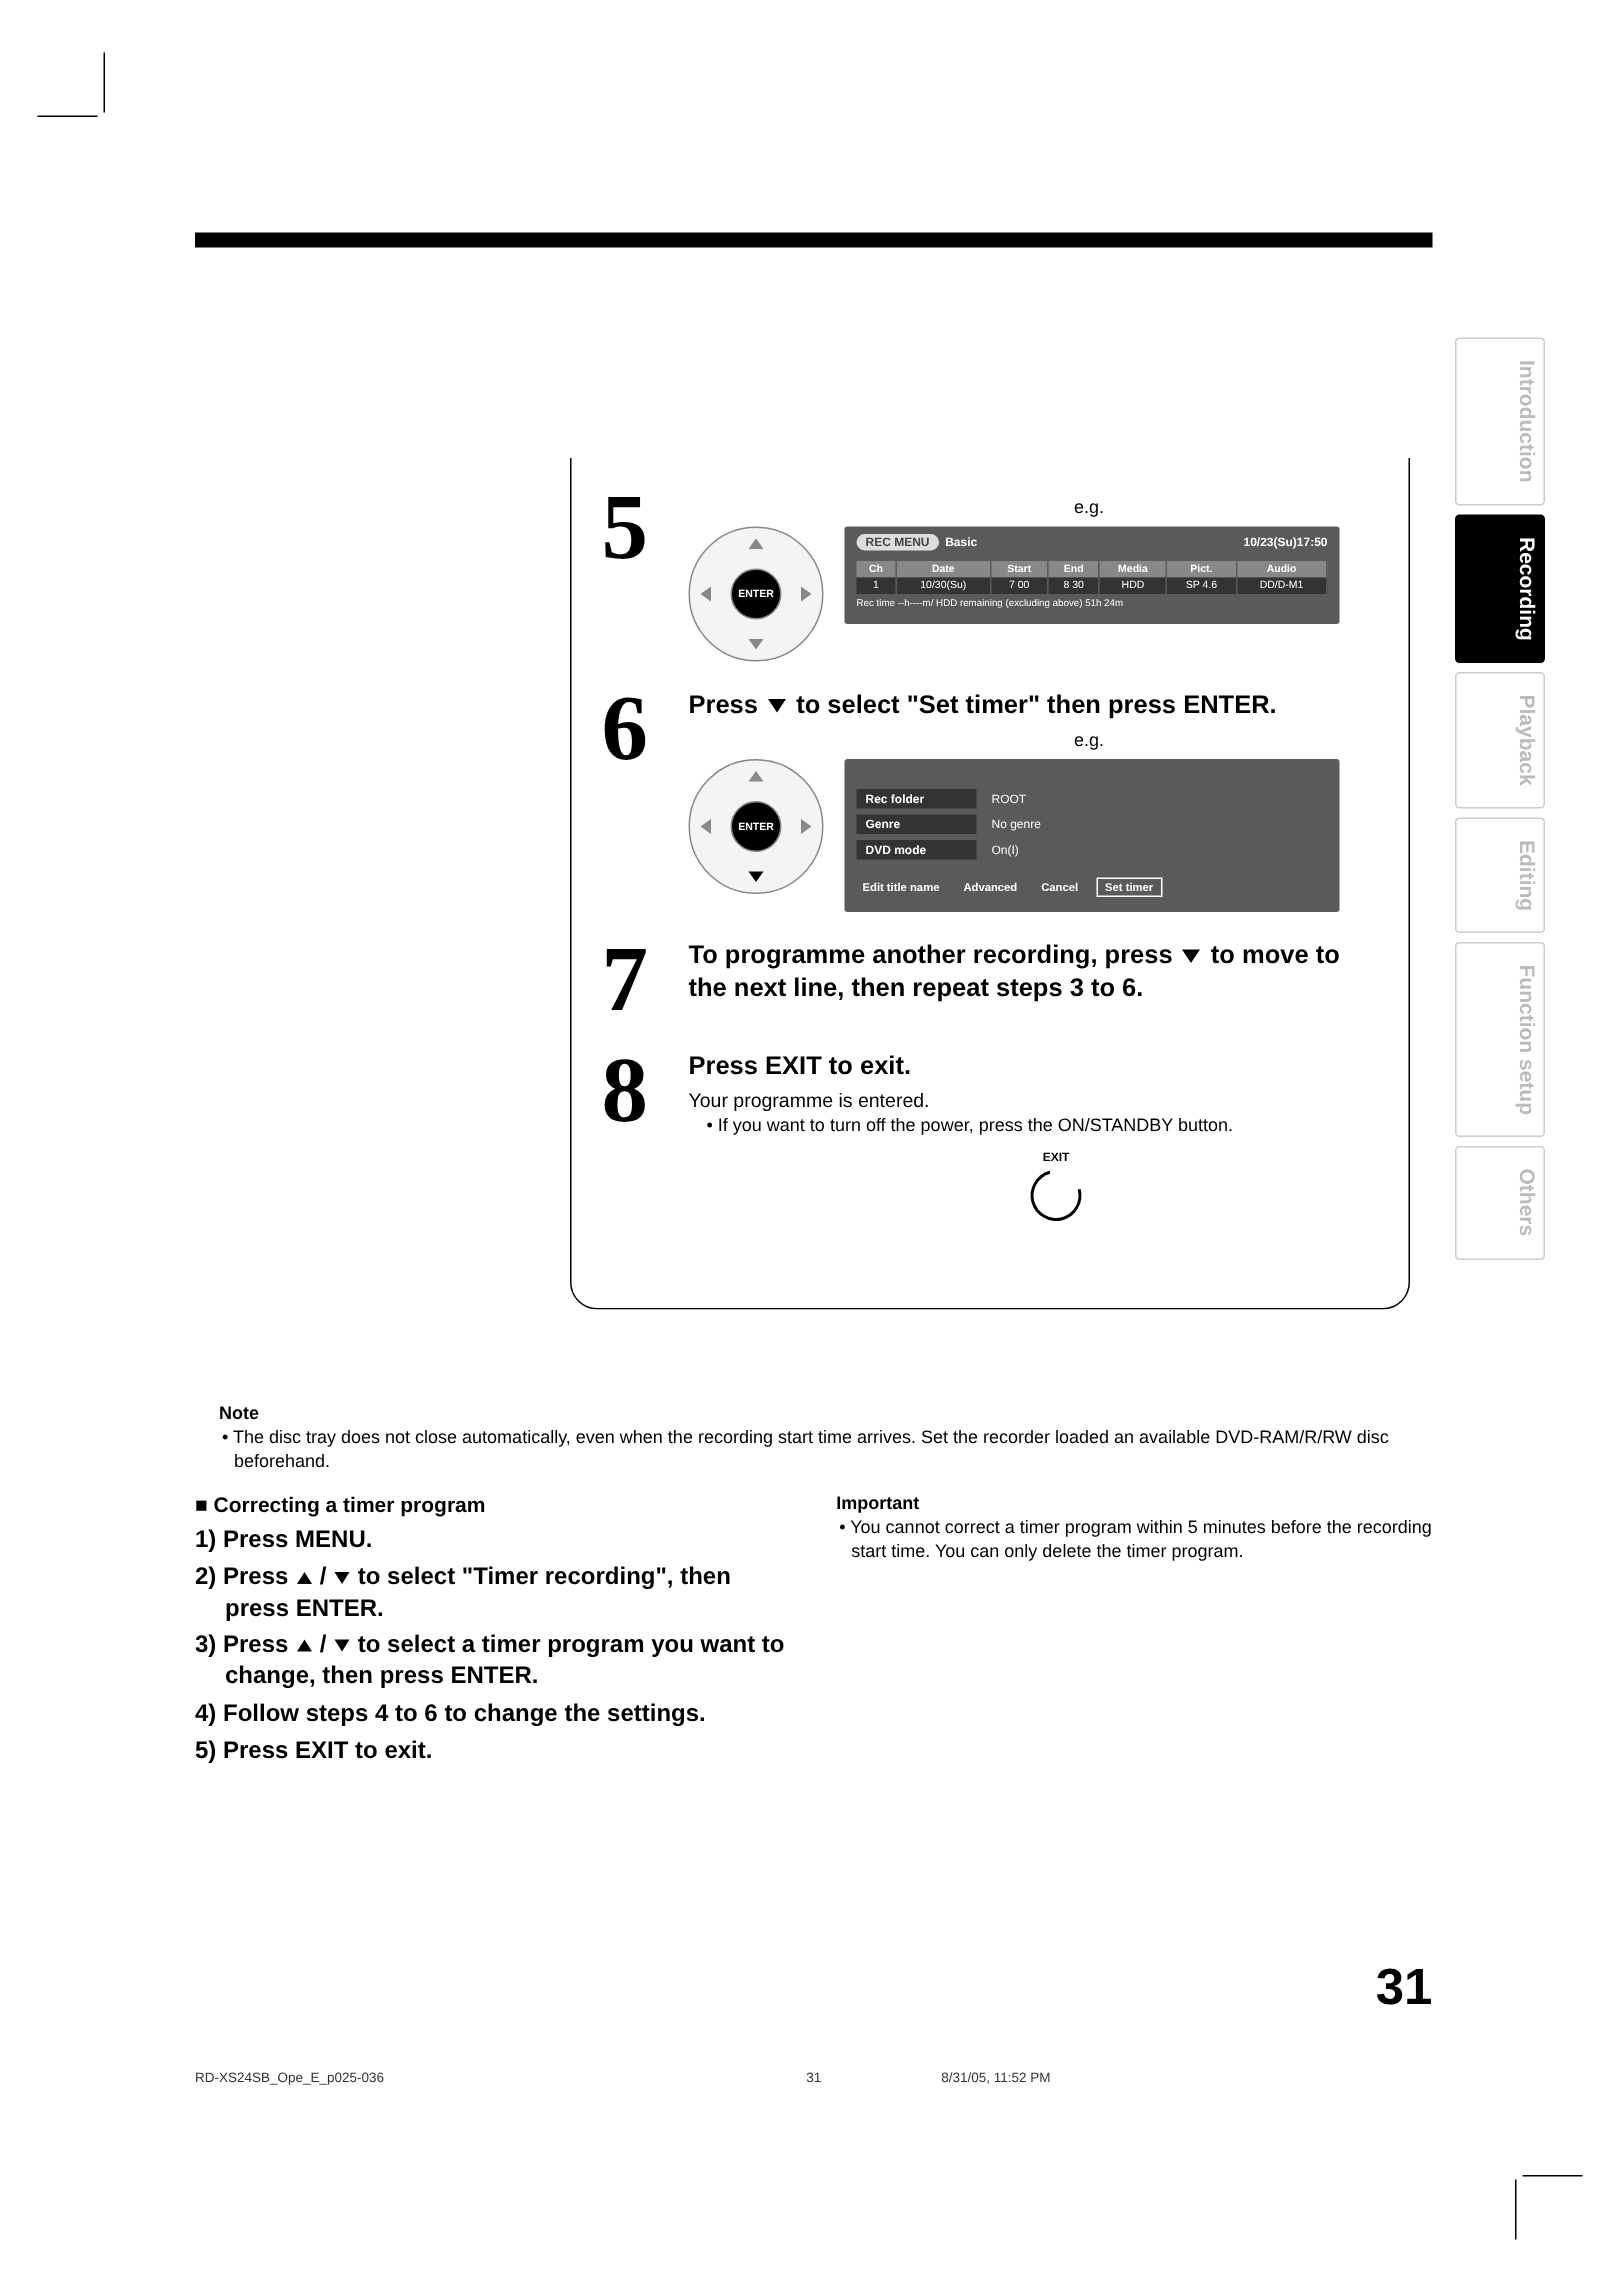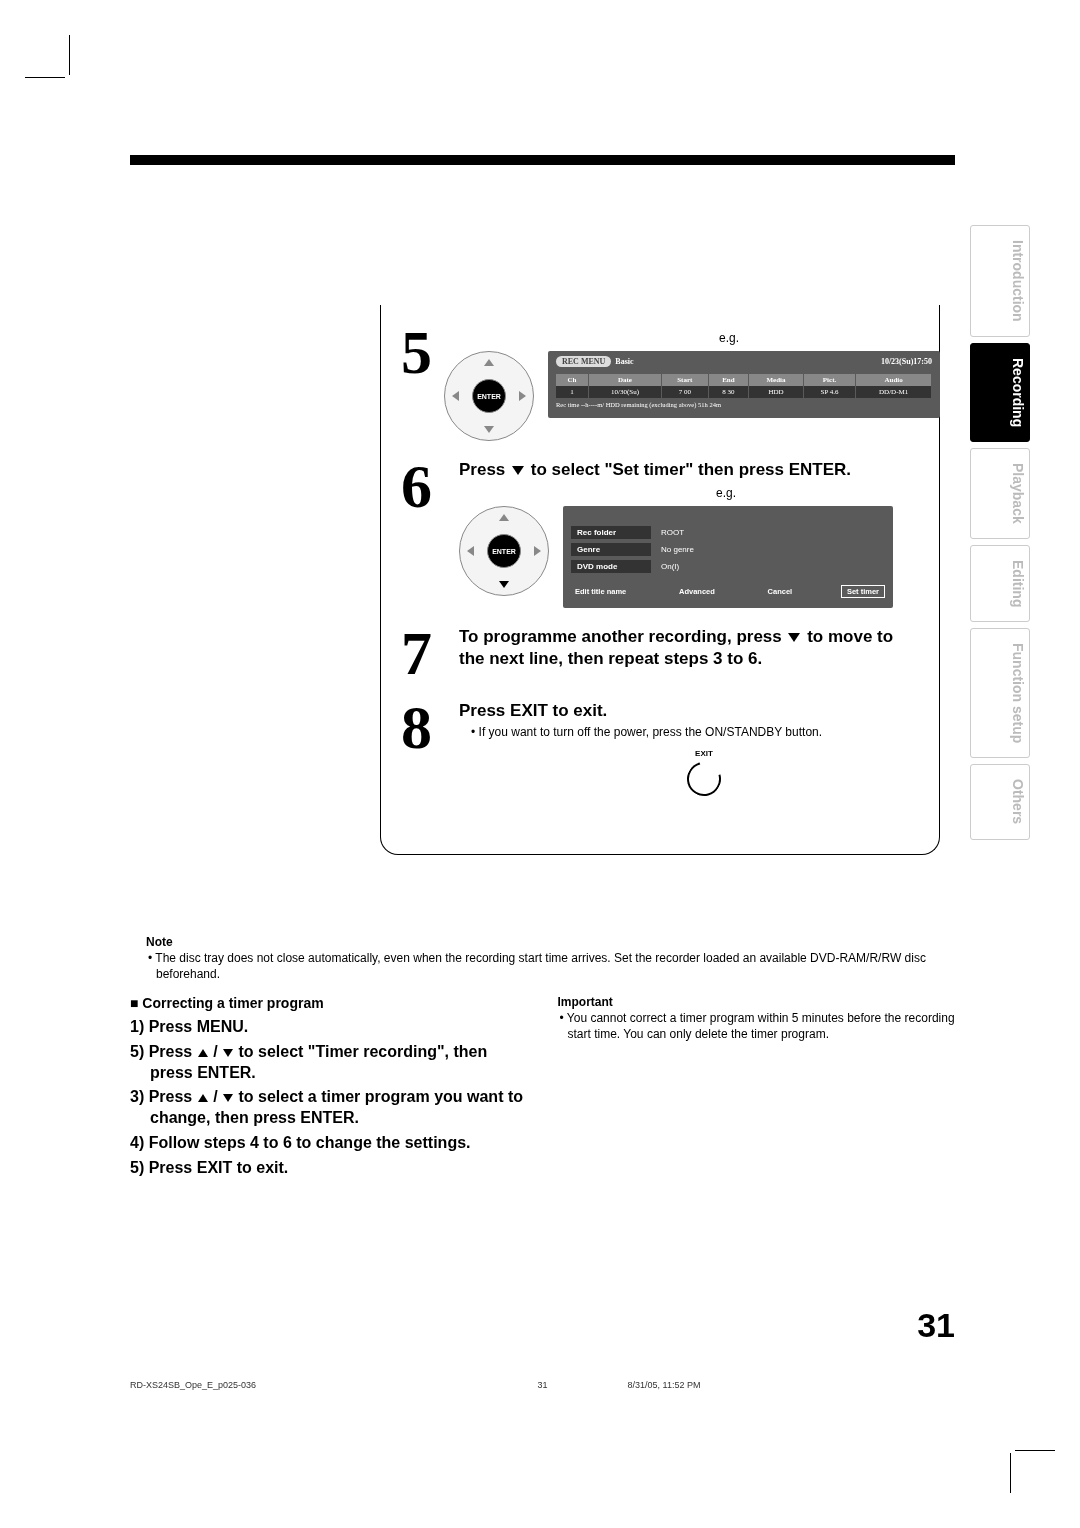--- a/index.html
+++ b/index.html
@@ -93,34 +93,34 @@
   .pad-center { position:absolute; left:28px; top:28px; width:34px; height:34px; border:1px solid #888; border-radius:50%; background:#ddd; display:flex; align-items:center; justify-content:center; font-size:7px; font-weight:bold;}
   .pad-up, .pad-down, .pad-left, .pad-right { position:absolute; width:0;height:0; }
   .pad-up { left:40px; top:8px; border-left:5px solid transparent; border-right:5px solid transparent; border-bottom:7px solid #888;}
   .pad-down { left:40px; bottom:8px; border-left:5px solid transparent; border-right:5px solid transparent; border-top:7px solid #888;}
   .pad-left { top:40px; left:8px; border-top:5px solid transparent; border-bottom:5px solid transparent; border-right:7px solid #888;}
   .pad-right { top:40px; right:8px; border-top:5px solid transparent; border-bottom:5px solid transparent; border-left:7px solid #888;}
   .pad .hl-down { border-top-color:#000 !important;}
   .pad .hl-center { background:#000 !important; color:#fff;}
 
   
-  .osd1 { background:#5a5a5a; color:#fff; font-size:8px; width:392px; padding:6px 8px 10px; border-radius:2px;font-family:Liberation Serif, serif; }
+  .osd1 { background:#5a5a5a; color:#fff; font-size:8px; width:330px; padding:6px 8px 10px; border-radius:2px; }
   .osd1-top { display:flex; justify-content:space-between; font-weight:bold; margin-bottom:8px; align-items:center;}
   .osd1-top .l { background:#ddd; color:#444; padding:1px 6px; border-radius:8px;}
   .osd1-table { width:100%; border-collapse:collapse; font-size:7px;}
   .osd1-table th { background:#888; padding:2px 3px; font-weight:bold; border-right:1px solid #5a5a5a;}
   .osd1-table td { background:#333; padding:2px 3px; text-align:center; border-right:1px solid #5a5a5a;}
   .osd1-foot { font-size:6.5px; margin-top:3px;}
 
   
   .osd2 { background:#5a5a5a; color:#fff; font-size:8px; width:330px; padding:20px 8px 10px; border-radius:2px;}
   .osd2-row { display:flex; gap:6px; margin-bottom:4px; align-items:center;}
   .osd2-label { background:#333; padding:2px 6px; width:80px; font-weight:bold;}
   .osd2-val { padding:2px 4px;}
-  .osd2-buttons { display:flex; gap:8px; margin-top:12px; font-size:7.5px; font-weight:bold; justify-content:space-between; flex-wrap:wrap;}
+  .osd2-buttons { display:flex; gap:8px; margin-top:12px; font-size:7.5px; font-weight:bold; justify-content:flex-start; flex-wrap:wrap;}
   .osd2-btn { padding:2px 4px;}
   .osd2-btn.sel { border:1px solid #fff; padding:1px 5px;}
 
   .exit-graphic { display:flex; flex-direction:column; align-items:center; gap:4px; margin-left:30px; margin-top:10px;}
   .exit-label { font-size:8px; font-weight:bold;}
   .exit-circle { width:34px; height:34px; border:2px solid #000; border-radius:50%; border-top-color:transparent; transform:rotate(30deg);}
 
   .note-section { position:absolute; top:780px; left:16px; width:825px; font-size:12px;}
   .note-h { font-weight:bold; margin-bottom:2px; font-size:12px;}
   .note-body { font-size:12px; line-height:1.3; padding-left:10px; text-indent:-8px;}
@@ -258,41 +258,42 @@
         <div class="step-title">
           <span>To programme another recording, press </span><span class="tri-down"></span><span> to move to the next line, then repeat steps 3 to 6.</span>
         </div>
       </div>
     </div>
 
     <div class="step">
       <div class="bignum">8</div>
       <div class="step-body">
         <div class="step-title">Press EXIT to exit.</div>
+        <div class="step-text">Your programme is entered.</div>
         <div class="bullet">• <span>If you want to turn off the power, press the ON/STANDBY button.</span></div>
         <div class="exit-graphic">
           <span class="exit-label">EXIT</span>
           <div class="exit-circle"></div>
         </div>
       </div>
     </div>
 
   </div>
 
   <div class="note-section">
     <div class="note-h">Note</div>
     <div class="note-body">• The disc tray does not close automatically, even when the recording start time arrives. Set the recorder loaded an available DVD-RAM/R/RW disc beforehand.</div>
   </div>
 
   <div class="correcting">
     <div class="col">
       <div class="corr-h">Correcting a timer program</div>
       <div class="ol-item">1) Press MENU.</div>
       <div class="ol-item">
-        <span>5) Press </span><span class="tri-up"></span> / <span class="tri-dn-sm"></span><span> to select "Timer recording", then press ENTER.</span>
+        <span>2) Press </span><span class="tri-up"></span> / <span class="tri-dn-sm"></span><span> to select "Timer recording", then press ENTER.</span>
       </div>
       <div class="ol-item">
         <span>3) Press </span><span class="tri-up"></span> / <span class="tri-dn-sm"></span><span> to select a timer program you want to change, then press ENTER.</span>
       </div>
       <div class="ol-item">4) Follow steps 4 to 6 to change the settings.</div>
       <div class="ol-item">5) Press EXIT to exit.</div>
     </div>
     <div class="col">
       <div class="imp-h">Important</div>
       <div class="imp-body">• You cannot correct a timer program within 5 minutes before the recording start time. You can only delete the timer program.</div>

